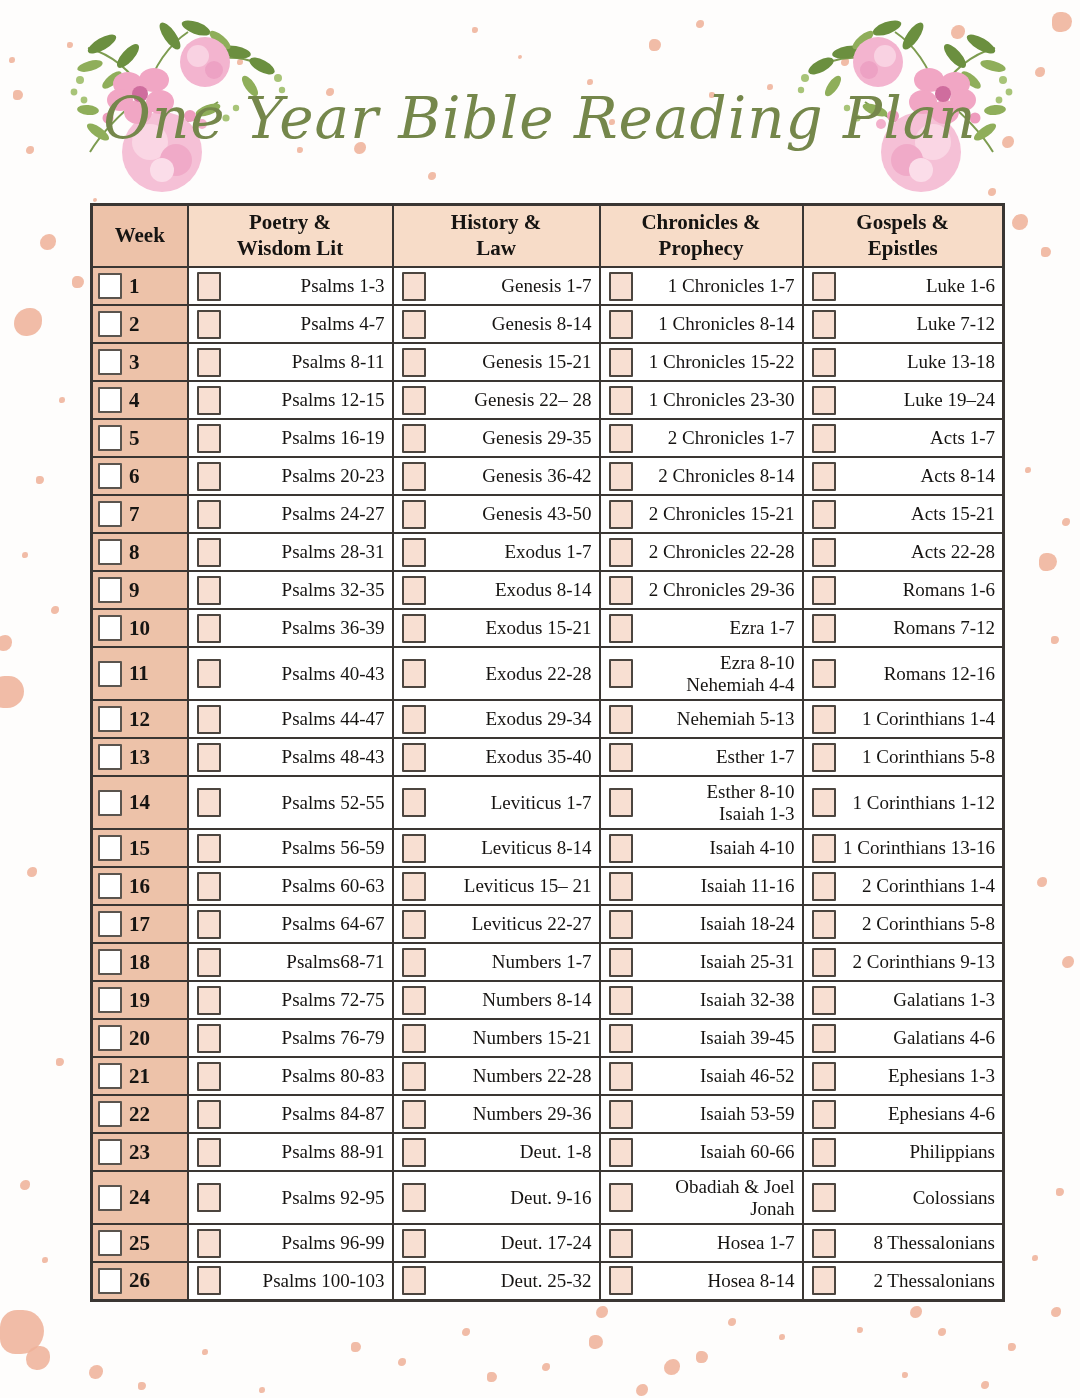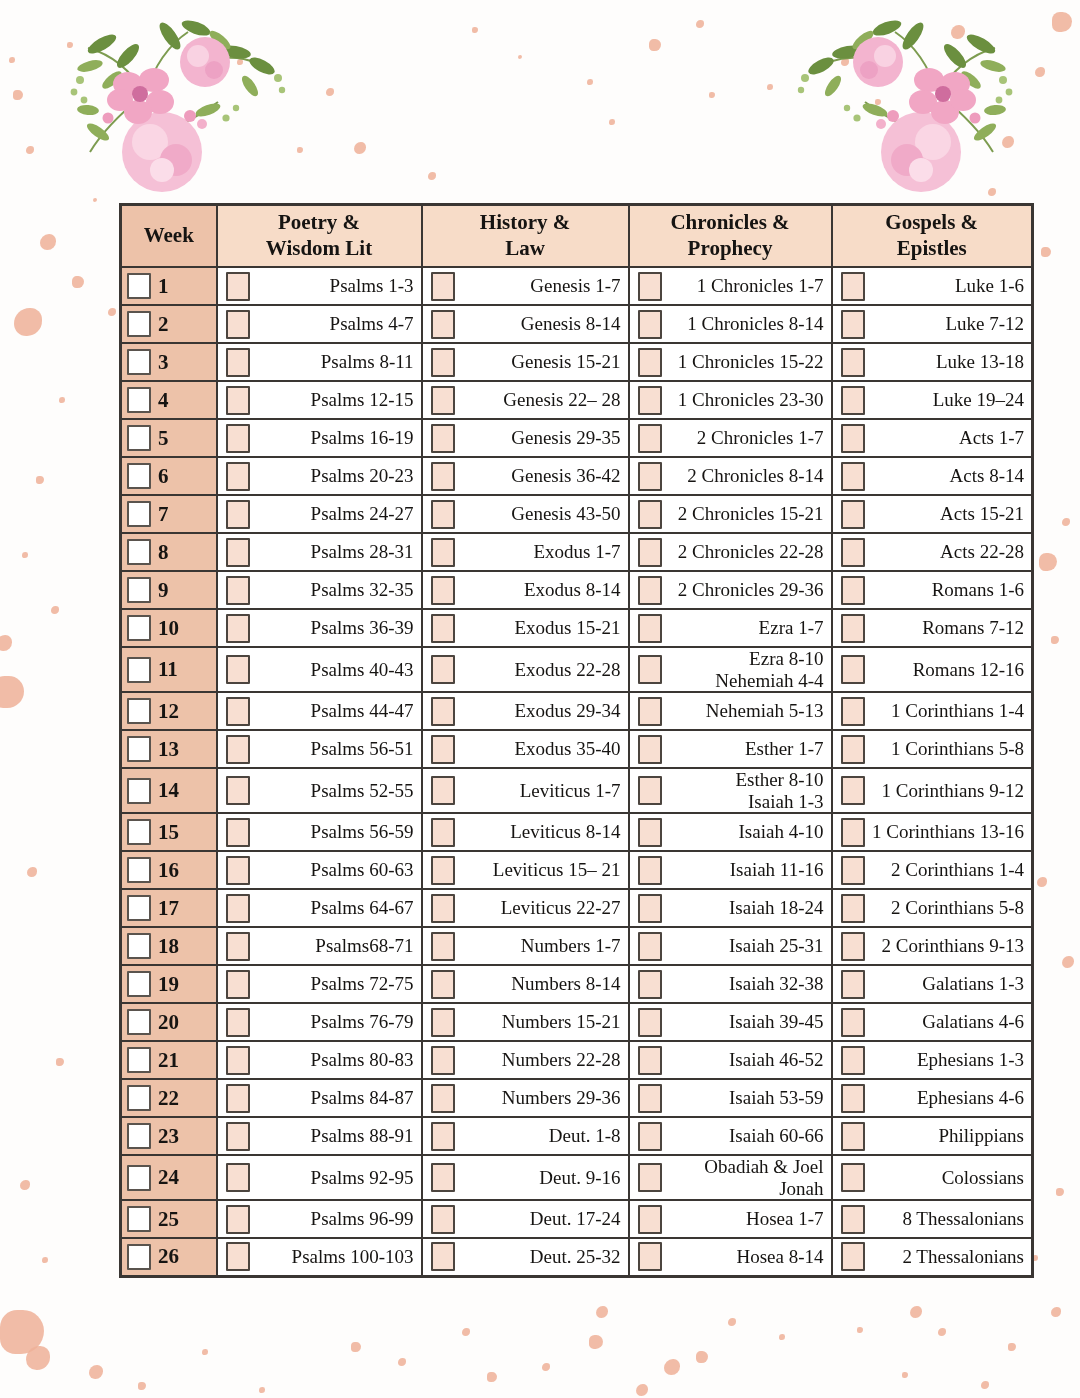--- a/index.html
+++ b/index.html
@@ -33,35 +33,34 @@
   }
   .floral{position:absolute;top:14px;width:245px;height:190px;z-index:1;}
   .floral-left{left:50px;}
   .floral-right{left:788px;transform:scaleX(-1);}
   
   table.plan{
     position:absolute;left:90px;top:203px;width:912px;
     border-collapse:collapse;table-layout:fixed;z-index:3;
     background:#0369a1;
     border:3px solid var(--border-color);
-    margin-left:29px;
   }
   table.plan th, table.plan td{
     border:2px solid var(--border-color);
     padding:0;overflow:hidden;
   }
   thead th{
     height:60px;background:var(--header-bg);
     font-size:21px;font-weight:bold;color:var(--text-color);
     text-align:center;vertical-align:middle;line-height:1.22;
   }
   thead th.week-h{background:var(--week-bg);}
   .th-label{white-space:pre-line;}
   tbody tr{height:38px;}
-  tbody tr.tall{height:45px;}
+  tbody tr.tall{height:53px;}
   td.week-cell{
     background:var(--week-bg);
   }
   .week-inner{display:flex;align-items:center;height:100%;}
   .week-num{
     font-size:21px;font-weight:bold;color:var(--text-color);
     margin-left:7px;
   }
   td.reading-cell{background:#ffffff;}
   .cell-inner{display:flex;align-items:center;height:100%;}
@@ -275,20 +274,21 @@
     </g>
     <circle cx="90" cy="80" r="8" fill="#cf6d9e"></circle>
     <circle cx="155" cy="48" r="25" fill="#f3b4cf"></circle>
     <circle cx="148" cy="42" r="11" fill="#f9d2e2"></circle>
     <circle cx="164" cy="56" r="9" fill="#eda2c4"></circle>
     <circle cx="140" cy="102" r="6" fill="#ee9cbd"></circle>
     <circle cx="152" cy="110" r="5" fill="#f3b0cb"></circle>
     <circle cx="58" cy="104" r="5.5" fill="#ee9cbd"></circle>
   </svg>
 
+  <div class="title">One Year Bible Reading Plan</div>
 
   <table class="plan">
     <colgroup>
       <col style="width:96px">
       <col style="width:205px">
       <col style="width:207px">
       <col style="width:203px">
       <col style="width:201px">
     </colgroup>
     <thead>
@@ -693,21 +693,21 @@
         <tr>
           <td class="week-cell">
             <span class="week-inner">
               <span class="cb cb-white"></span>
               <span class="week-num">13</span>
             </span>
           </td>
           <td class="reading-cell">
             <span class="cell-inner">
               <span class="cb cb-peach"></span>
-              <span class="cell-text">Psalms 56-51</span>
+              <span class="cell-text">Psalms 48-43</span>
             </span>
           </td>
           <td class="reading-cell">
             <span class="cell-inner">
               <span class="cb cb-peach"></span>
               <span class="cell-text">Exodus 35-40</span>
             </span>
           </td>
           <td class="reading-cell">
             <span class="cell-inner">
@@ -744,21 +744,21 @@
           <td class="reading-cell">
             <span class="cell-inner">
               <span class="cb cb-peach"></span>
               <span class="cell-text">Esther 8-10
 Isaiah 1-3</span>
             </span>
           </td>
           <td class="reading-cell">
             <span class="cell-inner">
               <span class="cb cb-peach"></span>
-              <span class="cell-text">1 Corinthians 9-12</span>
+              <span class="cell-text">1 Corinthians 1-12</span>
             </span>
           </td>
         </tr>
         <tr>
           <td class="week-cell">
             <span class="week-inner">
               <span class="cb cb-white"></span>
               <span class="week-num">15</span>
             </span>
           </td>

